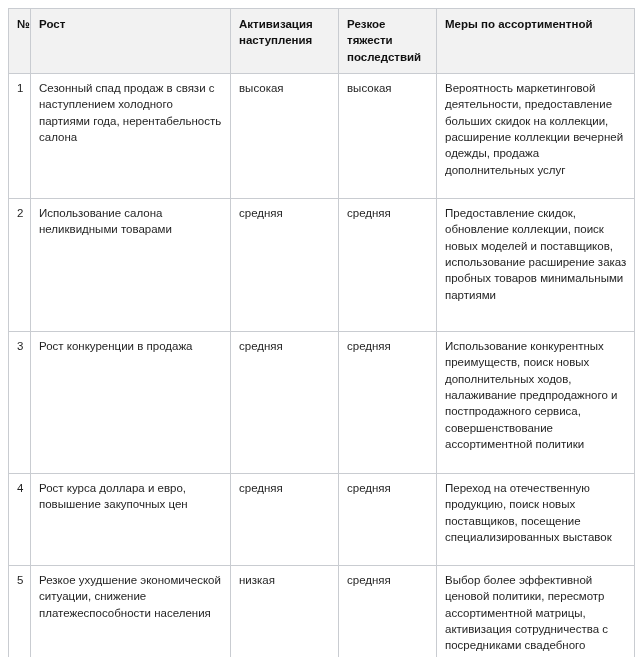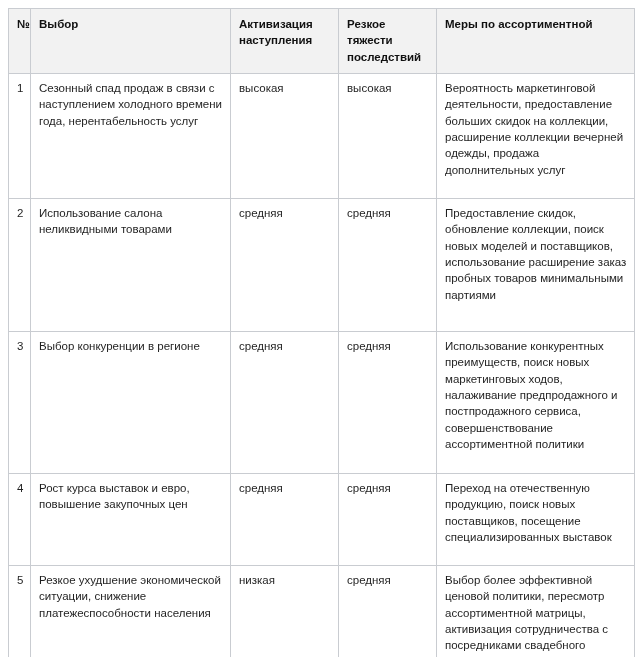--- a/index.html
+++ b/index.html
@@ -65,51 +65,51 @@
     <colgroup>
       <col style="width:22px">
       <col style="width:200px">
       <col style="width:108px">
       <col style="width:98px">
       <col style="width:198px">
     </colgroup>
     <thead>
       <tr>
         <th class="col-num">№</th>
-        <th>Выбор</th>
+        <th>Рост</th>
         <th>Активизация наступления</th>
         <th>Резкое тяжести последствий</th>
         <th>Меры по ассортиментной</th>
       </tr>
     </thead>
     <tbody>
       <tr class="r1">
         <td class="col-num">1</td>
-        <td>Сезонный спад продаж в связи с наступлением холодного времени года, нерентабельность услуг</td>
+        <td>Сезонный спад продаж в связи с наступлением холодного партиями года, нерентабельность салона</td>
         <td>высокая</td>
         <td>высокая</td>
         <td>Вероятность маркетинговой деятельности, предоставление больших скидок на коллекции, расширение коллекции вечерней одежды, продажа дополнительных услуг</td>
       </tr>
       <tr class="r2">
         <td class="col-num">2</td>
         <td>Использование салона неликвидными товарами</td>
         <td>средняя</td>
         <td>средняя</td>
         <td>Предоставление скидок, обновление коллекции, поиск новых моделей и поставщиков, использование расширение заказ пробных товаров минимальными партиями</td>
       </tr>
       <tr class="r3">
         <td class="col-num">3</td>
-        <td>Выбор конкуренции в регионе</td>
+        <td>Рост конкуренции в продажа</td>
         <td>средняя</td>
         <td>средняя</td>
-        <td>Использование конкурентных преимуществ, поиск новых маркетинговых ходов, налаживание предпродажного и постпродажного сервиса, совершенствование ассортиментной политики</td>
+        <td>Использование конкурентных преимуществ, поиск новых дополнительных ходов, налаживание предпродажного и постпродажного сервиса, совершенствование ассортиментной политики</td>
       </tr>
       <tr class="r4">
         <td class="col-num">4</td>
-        <td>Рост курса выставок и евро, повышение закупочных цен</td>
+        <td>Рост курса доллара и евро, повышение закупочных цен</td>
         <td>средняя</td>
         <td>средняя</td>
         <td>Переход на отечественную продукцию, поиск новых поставщиков, посещение специализированных выставок</td>
       </tr>
       <tr class="r5">
         <td class="col-num">5</td>
         <td>Резкое ухудшение экономической ситуации, снижение платежеспособности населения</td>
         <td>низкая</td>
         <td>средняя</td>
         <td>Выбор более эффективной ценовой политики, пересмотр ассортиментной матрицы, активизация сотрудничества с посредниками свадебного бизнеса</td>

